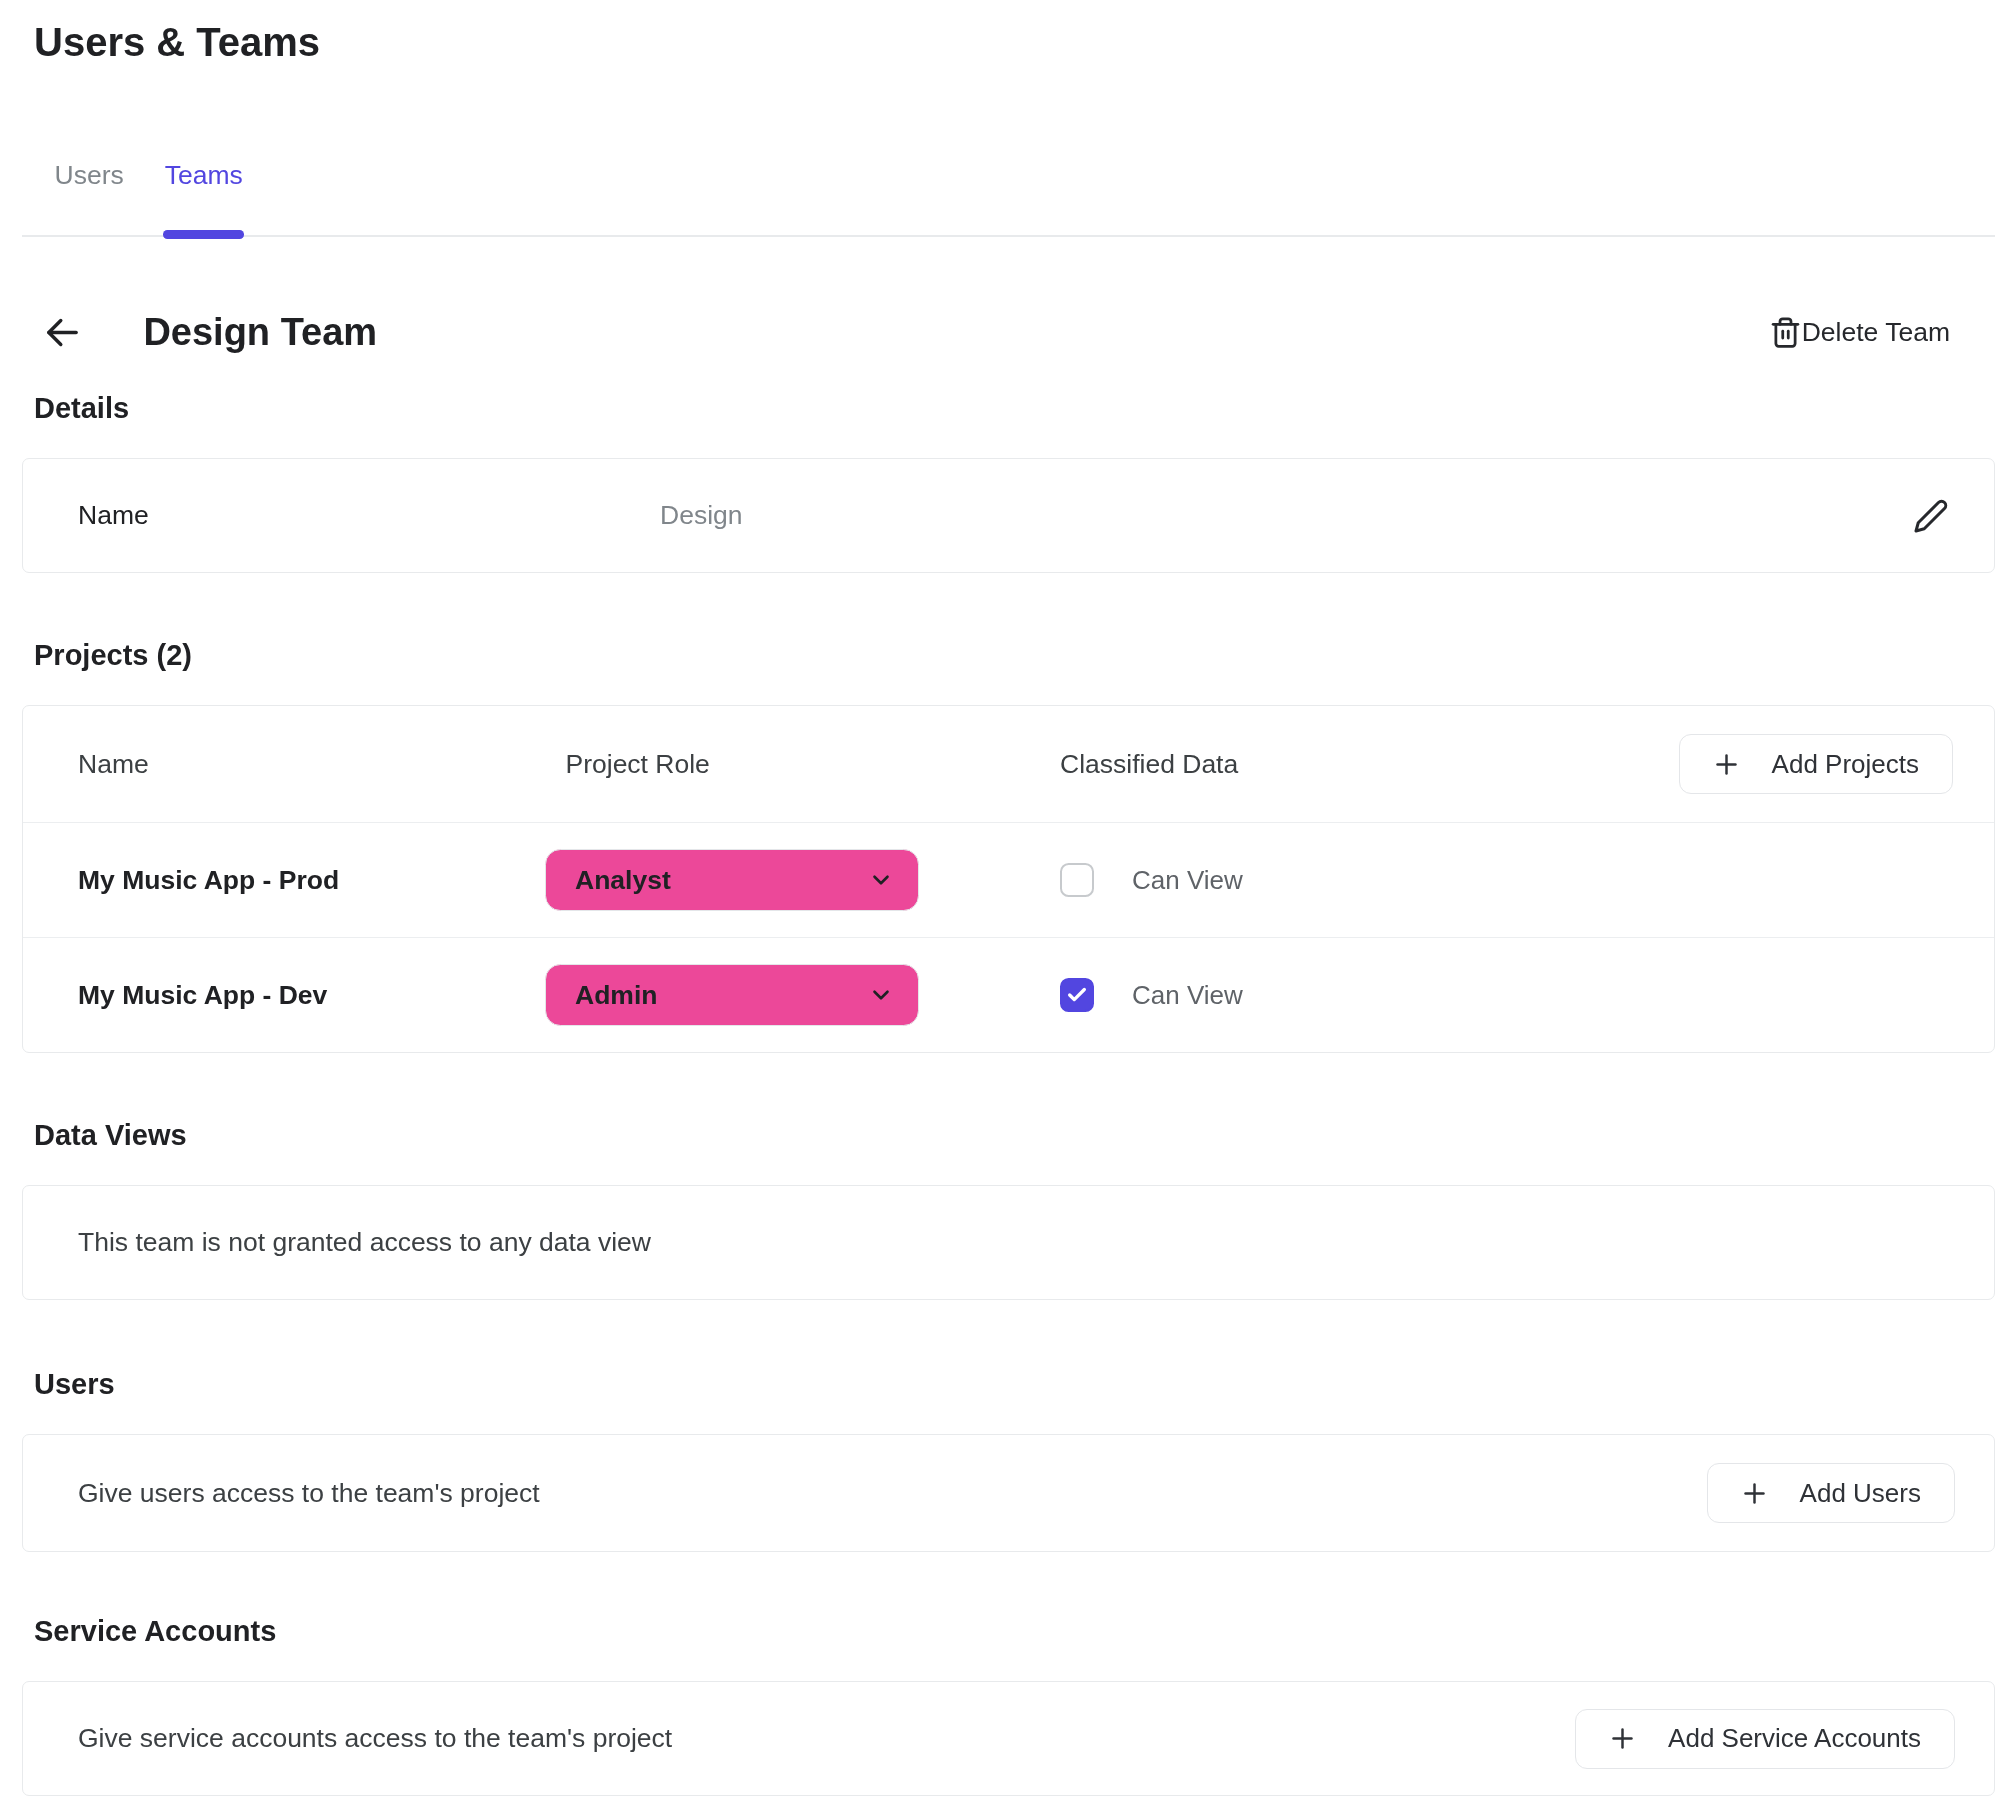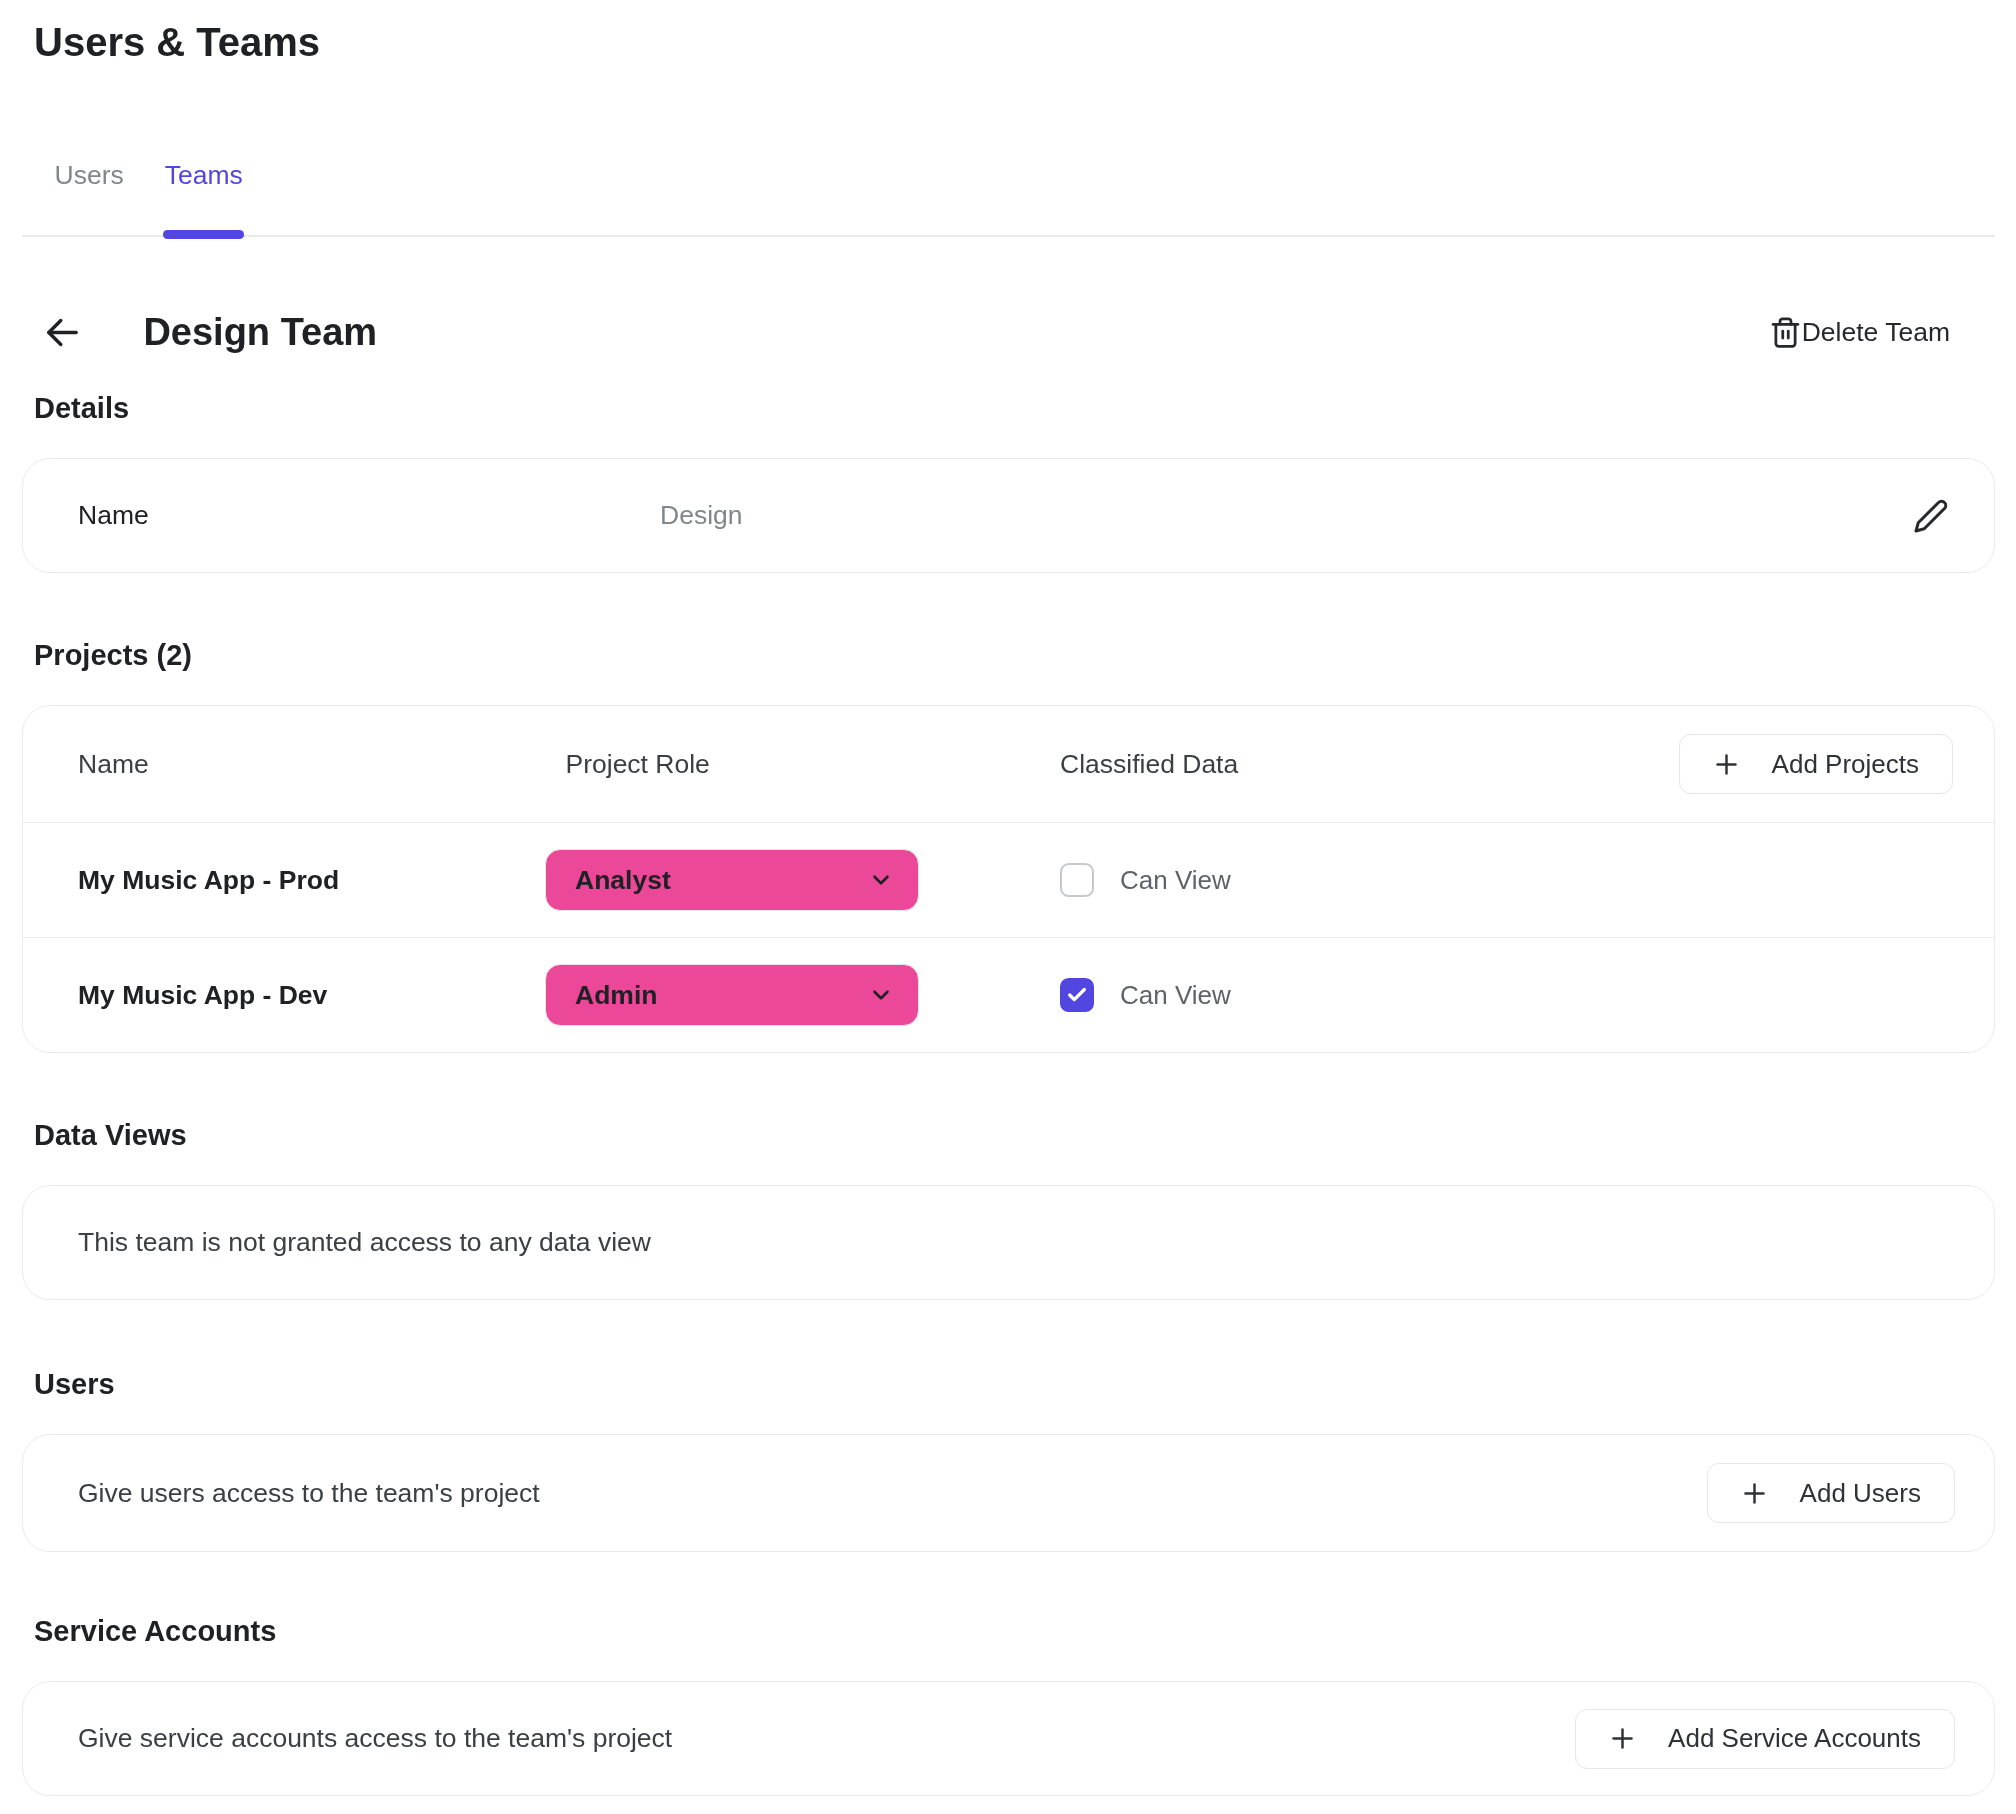--- a/index.html
+++ b/index.html
@@ -29,21 +29,21 @@
        background:none;border:none;font-family:inherit;font-size:26.5px;font-weight:500;color:#26282c;cursor:pointer;}
 
   
   .section-h{font-size:29px;font-weight:700;color:#202124;margin:0 0 0 12px;height:34px;line-height:34px;}
   .mt-details{margin-top:26px;}
   .mt-section{margin-top:65px;}
   .mt-users{margin-top:67px;}
   .mt-service{margin-top:62px;}
 
   
-  .card{border:1.7px solid #e8eaec;border-radius:28px;background:#fff;margin-top:33px;}
+  .card{border:1.7px solid #e8eaec;border-radius:7px;background:#fff;margin-top:33px;}
 
   
   .details-row{display:grid;grid-template-columns:582px 1fr auto;align-items:center;
        height:113px;padding:0 45px 0 55px;}
   .details-label{font-size:26.5px;font-weight:500;color:#202124;}
   .details-value{font-size:26.5px;color:#80868b;}
   .icon-btn{background:none;border:none;padding:0;cursor:pointer;display:flex;align-items:center;}
 
   
   .pheader,.prow{display:grid;grid-template-columns:467px 515px 1fr auto;align-items:center;
@@ -55,21 +55,21 @@
   .cell-name{font-size:26.5px;font-weight:600;color:#202124;}
   .select{width:374px;height:62px;border:1.7px solid #e4e6e9;border-radius:15.4px;background:#ec4899;
        display:flex;align-items:center;justify-content:space-between;padding:0 24px 0 29px;cursor:pointer;}
   .select-value{font-size:26.5px;font-weight:600;color:#202124;}
   .classified{display:flex;align-items:center;}
   .checkbox{width:34px;height:34px;border-radius:8.6px;border:2.6px solid #c7cacd;background:#fff;
        display:flex;align-items:center;justify-content:center;cursor:pointer;flex:0 0 auto;}
   .checkbox .check{display:none;}
   .checkbox.checked{background:#5246e0;border-color:#5246e0;}
   .checkbox.checked .check{display:block;}
-  .canview-label{font-size:26px;color:#5f6368;margin-left:26px;}
+  .canview-label{font-size:26px;color:#5f6368;margin-left:38px;}
 
   
   .empty-row{display:flex;align-items:center;height:113px;padding:0 39px 0 55px;}
   .empty-row.tall{height:116px;}
   .empty-text{font-size:26.5px;color:#3c4043;}
 
   
   .btn{display:inline-flex;align-items:center;gap:32px;height:60px;padding:0 33px;background:#fff;
        border:1.7px solid #e4e6e9;border-radius:12px;font-family:inherit;font-size:26px;font-weight:500;
        color:#2f3237;cursor:pointer;white-space:nowrap;}

